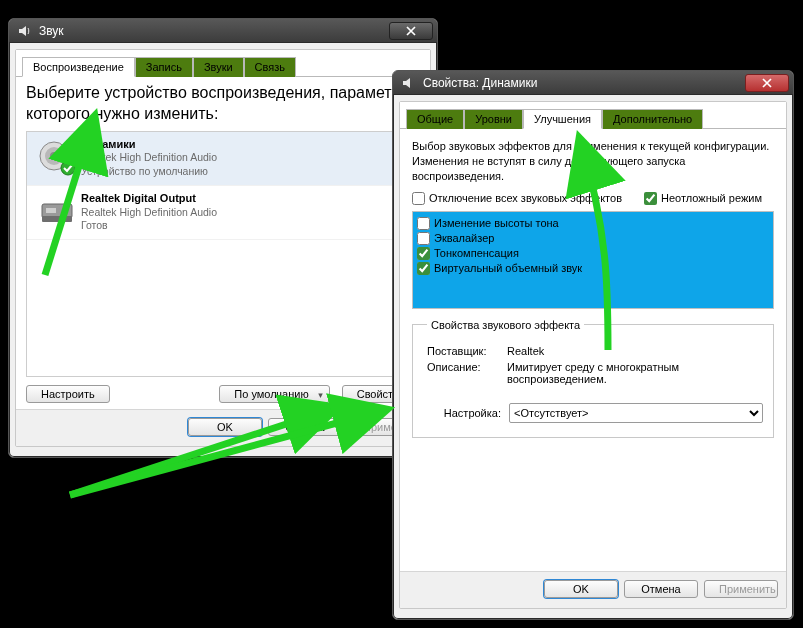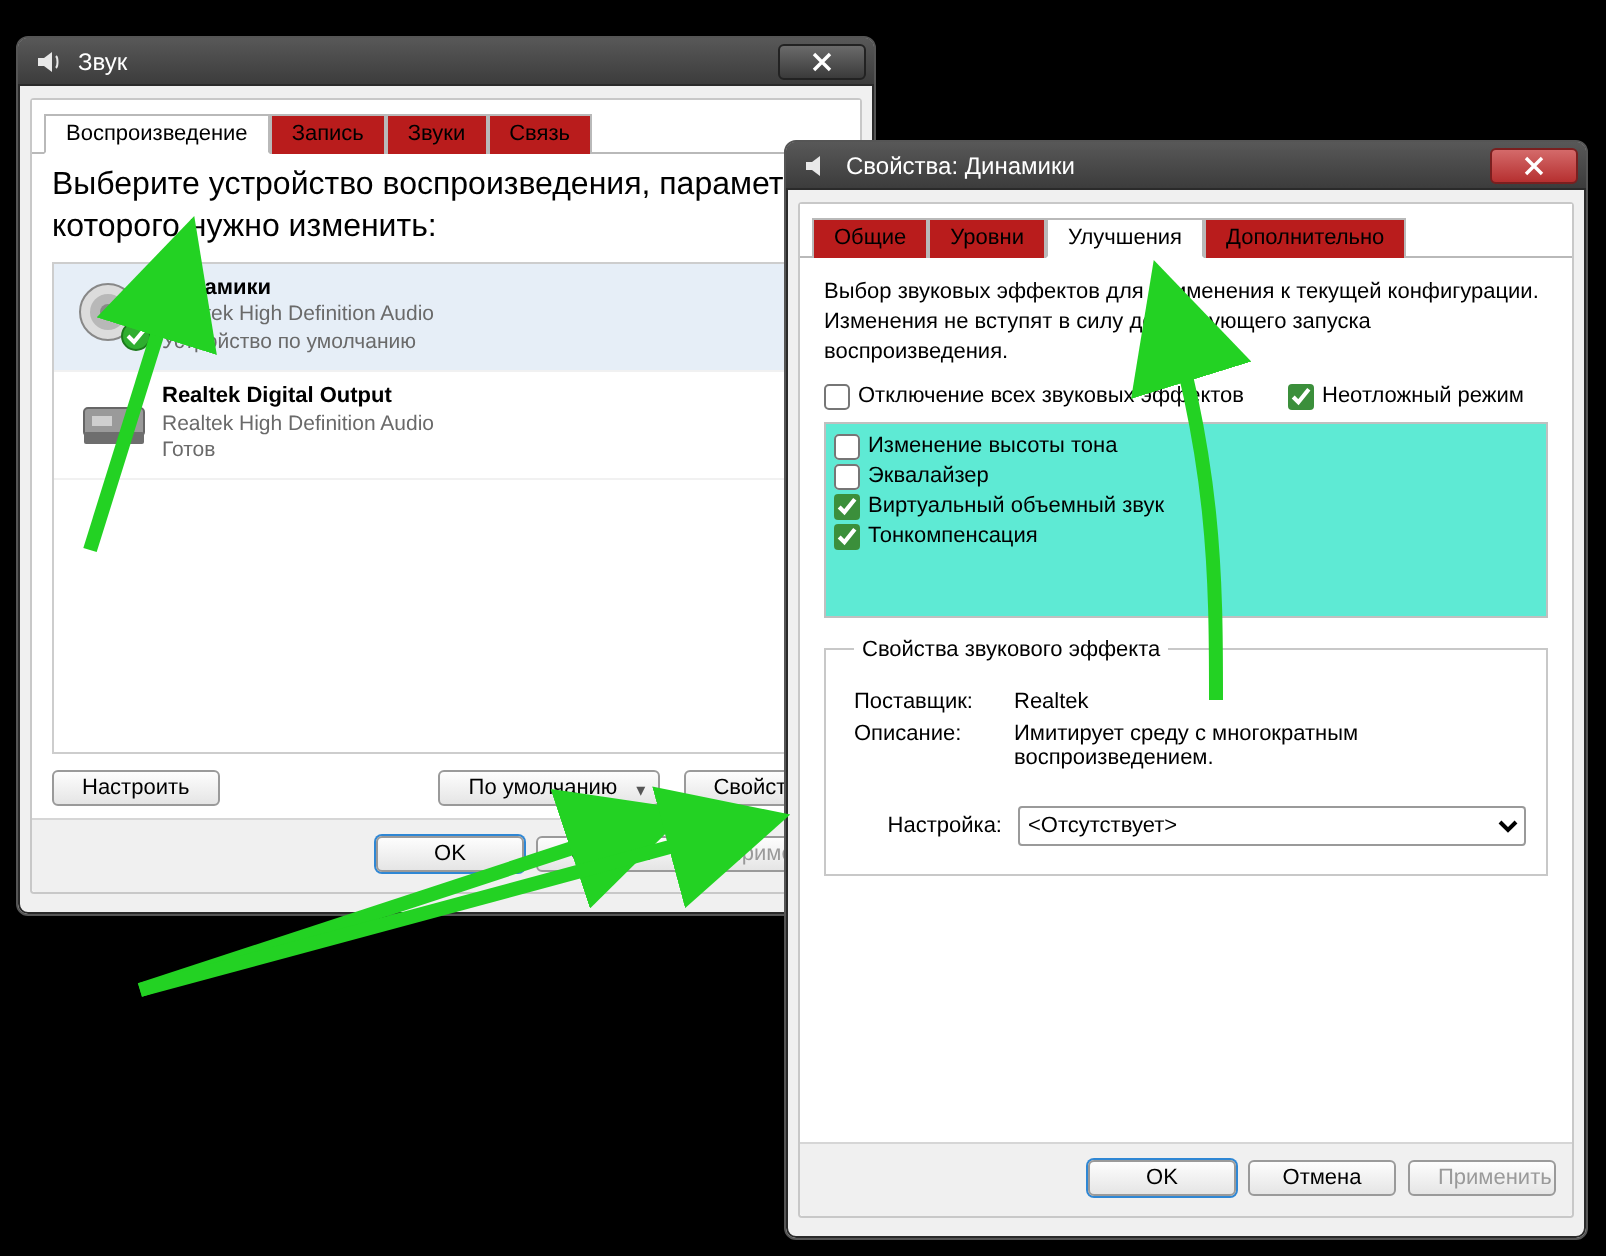--- a/index.html
+++ b/index.html
@@ -55,21 +55,21 @@
     margin:6px;
     border:1px solid #c8c8c8;
     border-radius:2px;
   }
 
   
   .tabbar { display:flex; padding:6px 6px 0 6px; border-bottom:1px solid #b9b9b9; background:#fff;}
   .tab {
     border:1px solid #b9b9b9;
     border-bottom:none;
-    background:#b91c1c;
+    background:#4d7c0f;
     padding:3px 10px;
     margin-right:0;
     font-size:11px;
     position:relative;
     top:1px;
   }
   .tab.active { background:#fff; border-bottom:1px solid #fff; }
 
   
   #sound-window { left:8px; top:18px; width:430px; height:440px; }
@@ -129,21 +129,21 @@
   #props-body { padding:6px 12px 0 12px; flex:1; display:flex; flex-direction:column;}
   #props-text { font-size:11px; line-height:1.35; margin:4px 0 8px 0;}
   .checkline { display:flex; align-items:center; gap:4px; font-size:11px;}
   input[type=checkbox]{ width:13px; height:13px; accent-color:#3b8f3b; margin:0;}
   #topchecks { display:flex; gap:22px; margin-bottom:6px;}
   #effect-list {
     border:1px solid #c0c0c0;
     height:98px;
     overflow-y:scroll;
     padding:4px 4px;
-    background:#5eead4;
+    background:#0ea5e9;
   }
   #effect-list .checkline { padding:1px 0; }
   fieldset {
     border:1px solid #c8c8c8;
     margin:10px 0 0 0;
     padding:10px 10px 14px 14px;
     font-size:11px;
   }
   fieldset legend { padding:0 4px; }
   .kv { display:flex; gap:6px; margin:4px 0;}
@@ -275,25 +275,25 @@
         <label class="checkline">
           <input type="checkbox" style="">
           <span>Изменение высоты тона</span>
         </label>
         <label class="checkline">
           <input type="checkbox" style="">
           <span>Эквалайзер</span>
         </label>
         <label class="checkline">
           <input type="checkbox" checked="" style="">
+          <span>Тонкомпенсация</span>
+        </label>
+        <label class="checkline">
+          <input type="checkbox" checked="" style="">
           <span>Виртуальный объемный звук</span>
-        </label>
-        <label class="checkline">
-          <input type="checkbox" checked="" style="">
-          <span>Тонкомпенсация</span>
         </label>
       </div>
 
       <fieldset>
         <legend>Свойства звукового эффекта</legend>
         <div class="kv">
           <div class="k">Поставщик:</div>
           <div class="v">Realtek</div>
         </div>
         <div class="kv">

